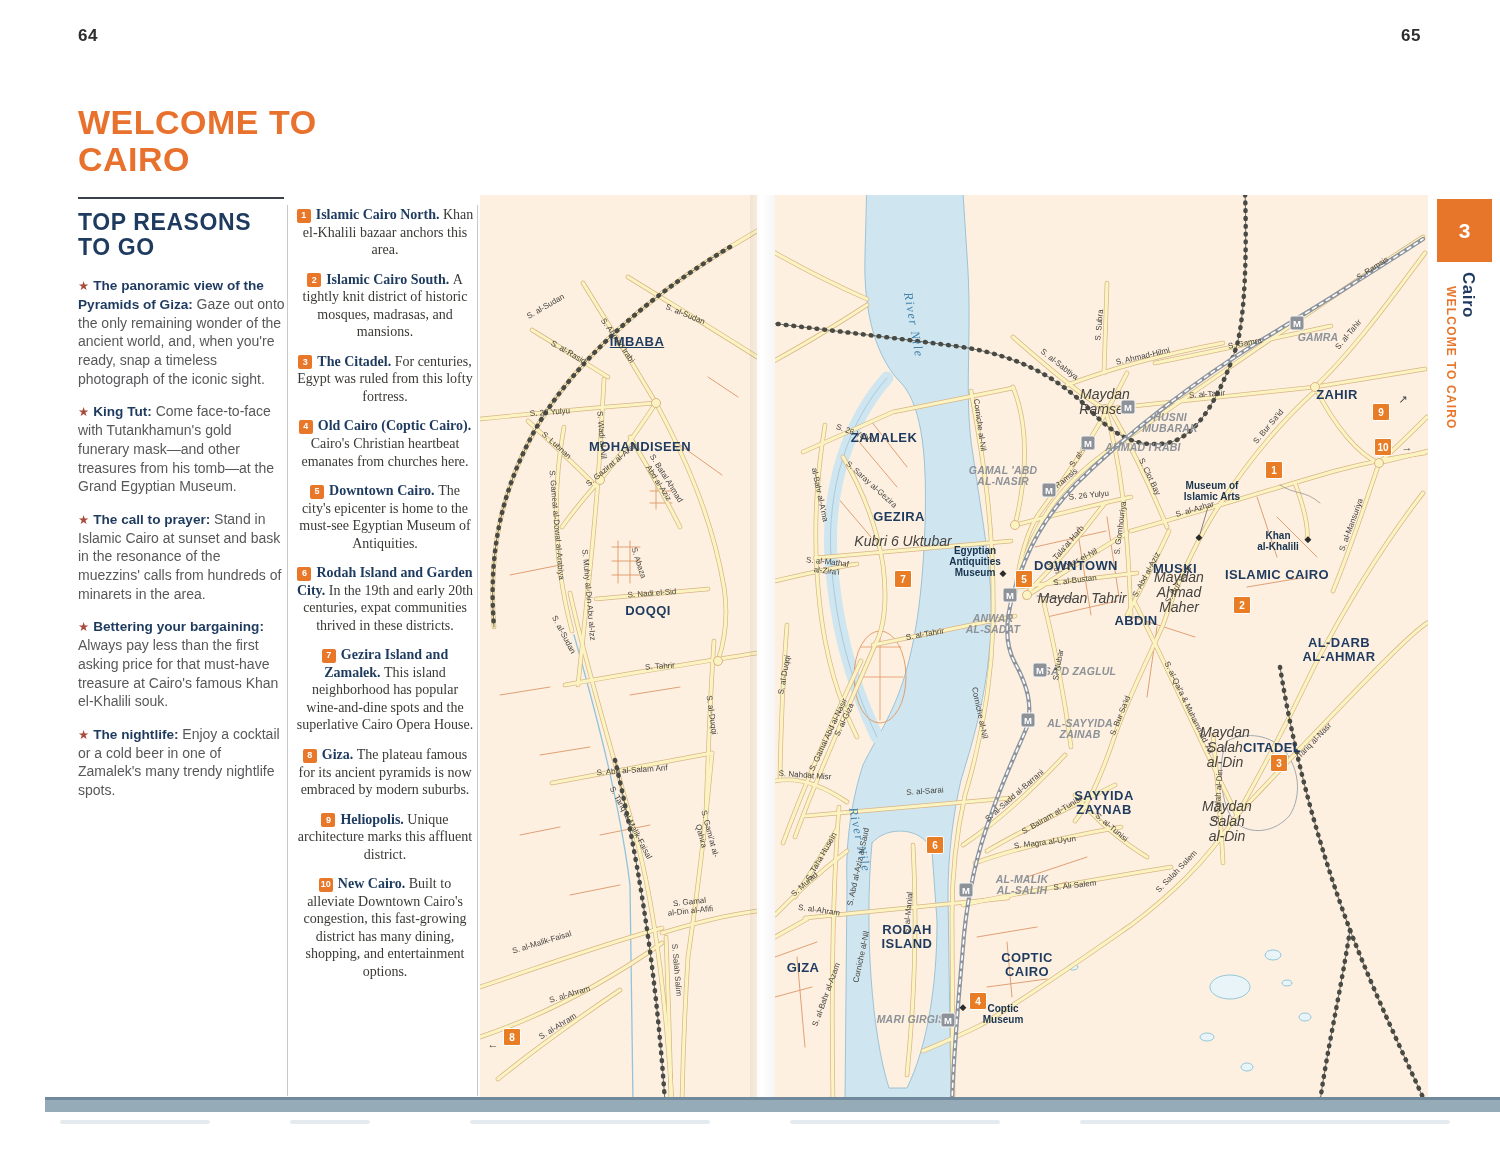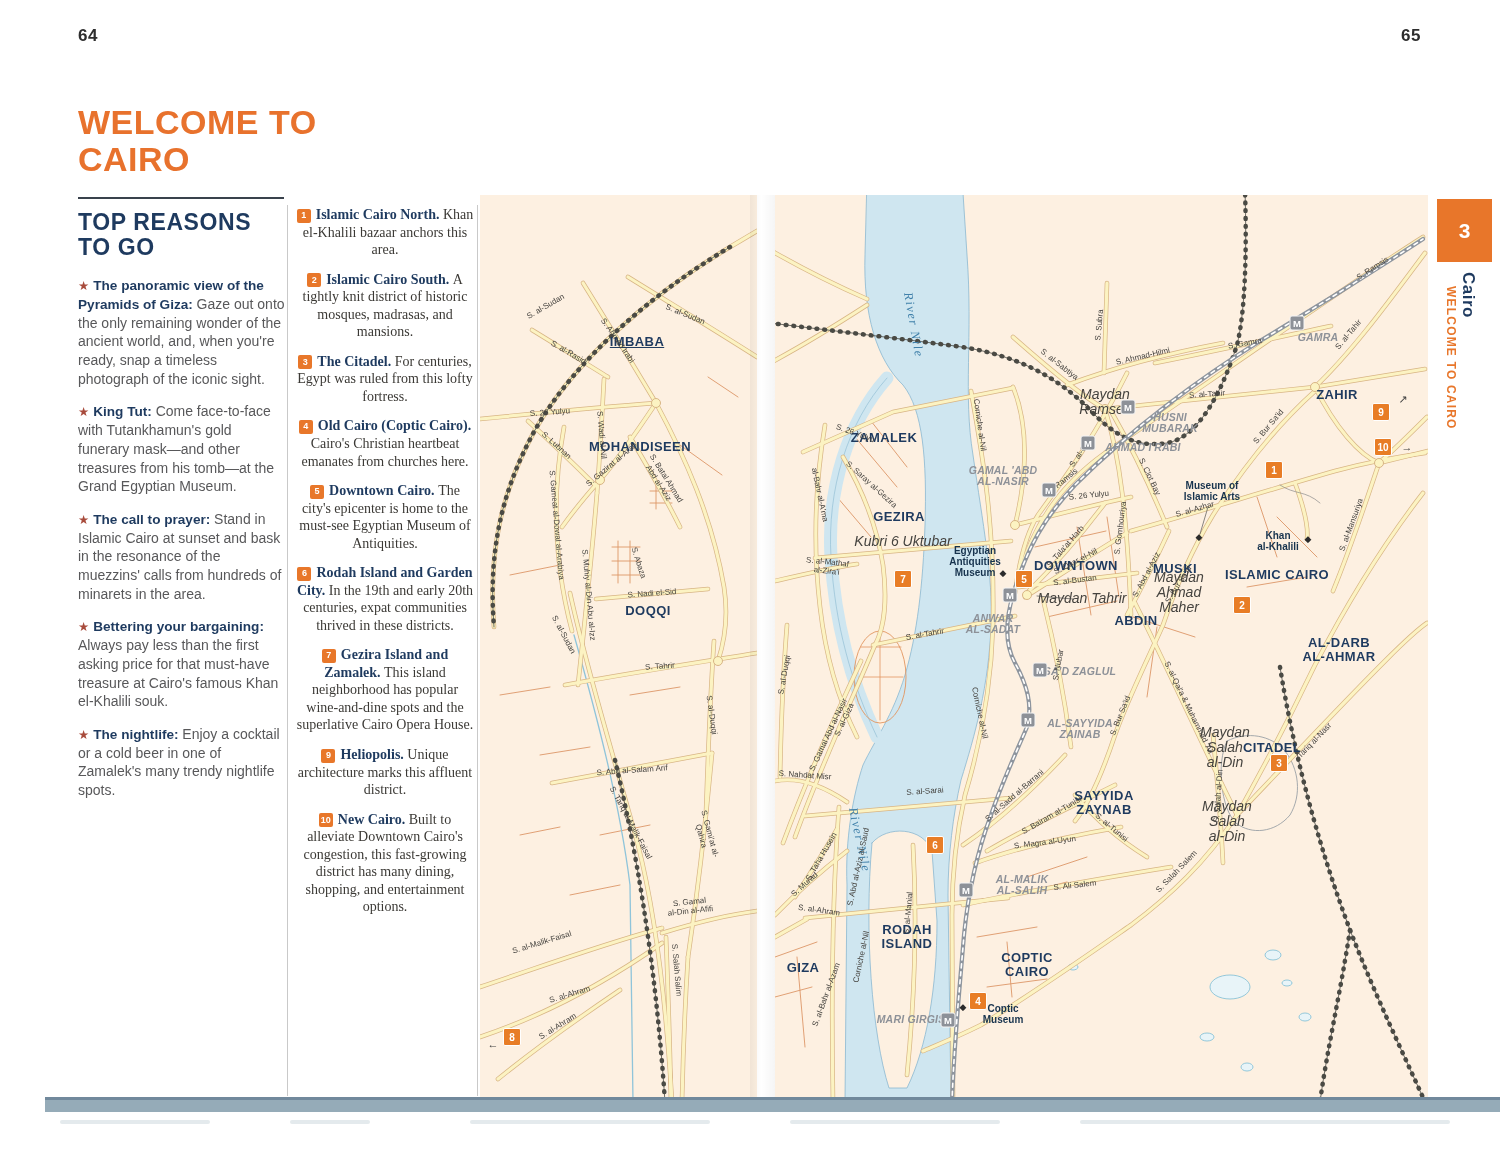--- a/index.html
+++ b/index.html
@@ -88,20 +88,21 @@
   <div class="vdiv" style="left:477px"></div>
 
   <div class="highlights" id="highlights-list">
       <div class="hl"><span class="chip">1</span><span class="hlead">Islamic Cairo North. </span><span>Khan el-Khalili bazaar anchors this area.</span></div>
       <div class="hl"><span class="chip">2</span><span class="hlead">Islamic Cairo South. </span><span>A tightly knit district of historic mosques, madrasas, and mansions.</span></div>
       <div class="hl"><span class="chip">3</span><span class="hlead">The Citadel. </span><span>For centuries, Egypt was ruled from this lofty fortress.</span></div>
       <div class="hl"><span class="chip">4</span><span class="hlead">Old Cairo (Coptic Cairo). </span><span>Cairo's Christian heartbeat emanates from churches here.</span></div>
       <div class="hl"><span class="chip">5</span><span class="hlead">Downtown Cairo. </span><span>The city's epicenter is home to the must-see Egyptian Museum of Antiquities.</span></div>
       <div class="hl"><span class="chip">6</span><span class="hlead">Rodah Island and Garden City. </span><span>In the 19th and early 20th centuries, expat communities thrived in these districts.</span></div>
       <div class="hl"><span class="chip">7</span><span class="hlead">Gezira Island and Zamalek. </span><span>This island neighborhood has popular wine-and-dine spots and the superlative Cairo Opera House.</span></div>
+      <div class="hl"><span class="chip">8</span><span class="hlead">Giza. </span><span>The plateau famous for its ancient pyramids is now embraced by modern suburbs.</span></div>
       <div class="hl"><span class="chip">9</span><span class="hlead">Heliopolis. </span><span>Unique architecture marks this affluent district.</span></div>
       <div class="hl"><span class="chip">10</span><span class="hlead">New Cairo. </span><span>Built to alleviate Downtown Cairo's congestion, this fast-growing district has many dining, shopping, and entertainment options.</span></div>
     </div>
 
   <div class="map" id="map-left">
     <svg id="svgL" viewBox="0 0 277 902" preserveAspectRatio="none">
         <path d="M 30,380 L 80,370" fill="none" stroke="#dc9668" stroke-width="0.9" stroke-linecap="round" stroke-linejoin="round"></path>
         <path d="M 20,500 L 70,492" fill="none" stroke="#dc9668" stroke-width="0.9" stroke-linecap="round" stroke-linejoin="round"></path>
         <path d="M 150,500 L 200,492" fill="none" stroke="#dc9668" stroke-width="0.9" stroke-linecap="round" stroke-linejoin="round"></path>
         <path d="M 120,640 L 170,630" fill="none" stroke="#dc9668" stroke-width="0.9" stroke-linecap="round" stroke-linejoin="round"></path>

